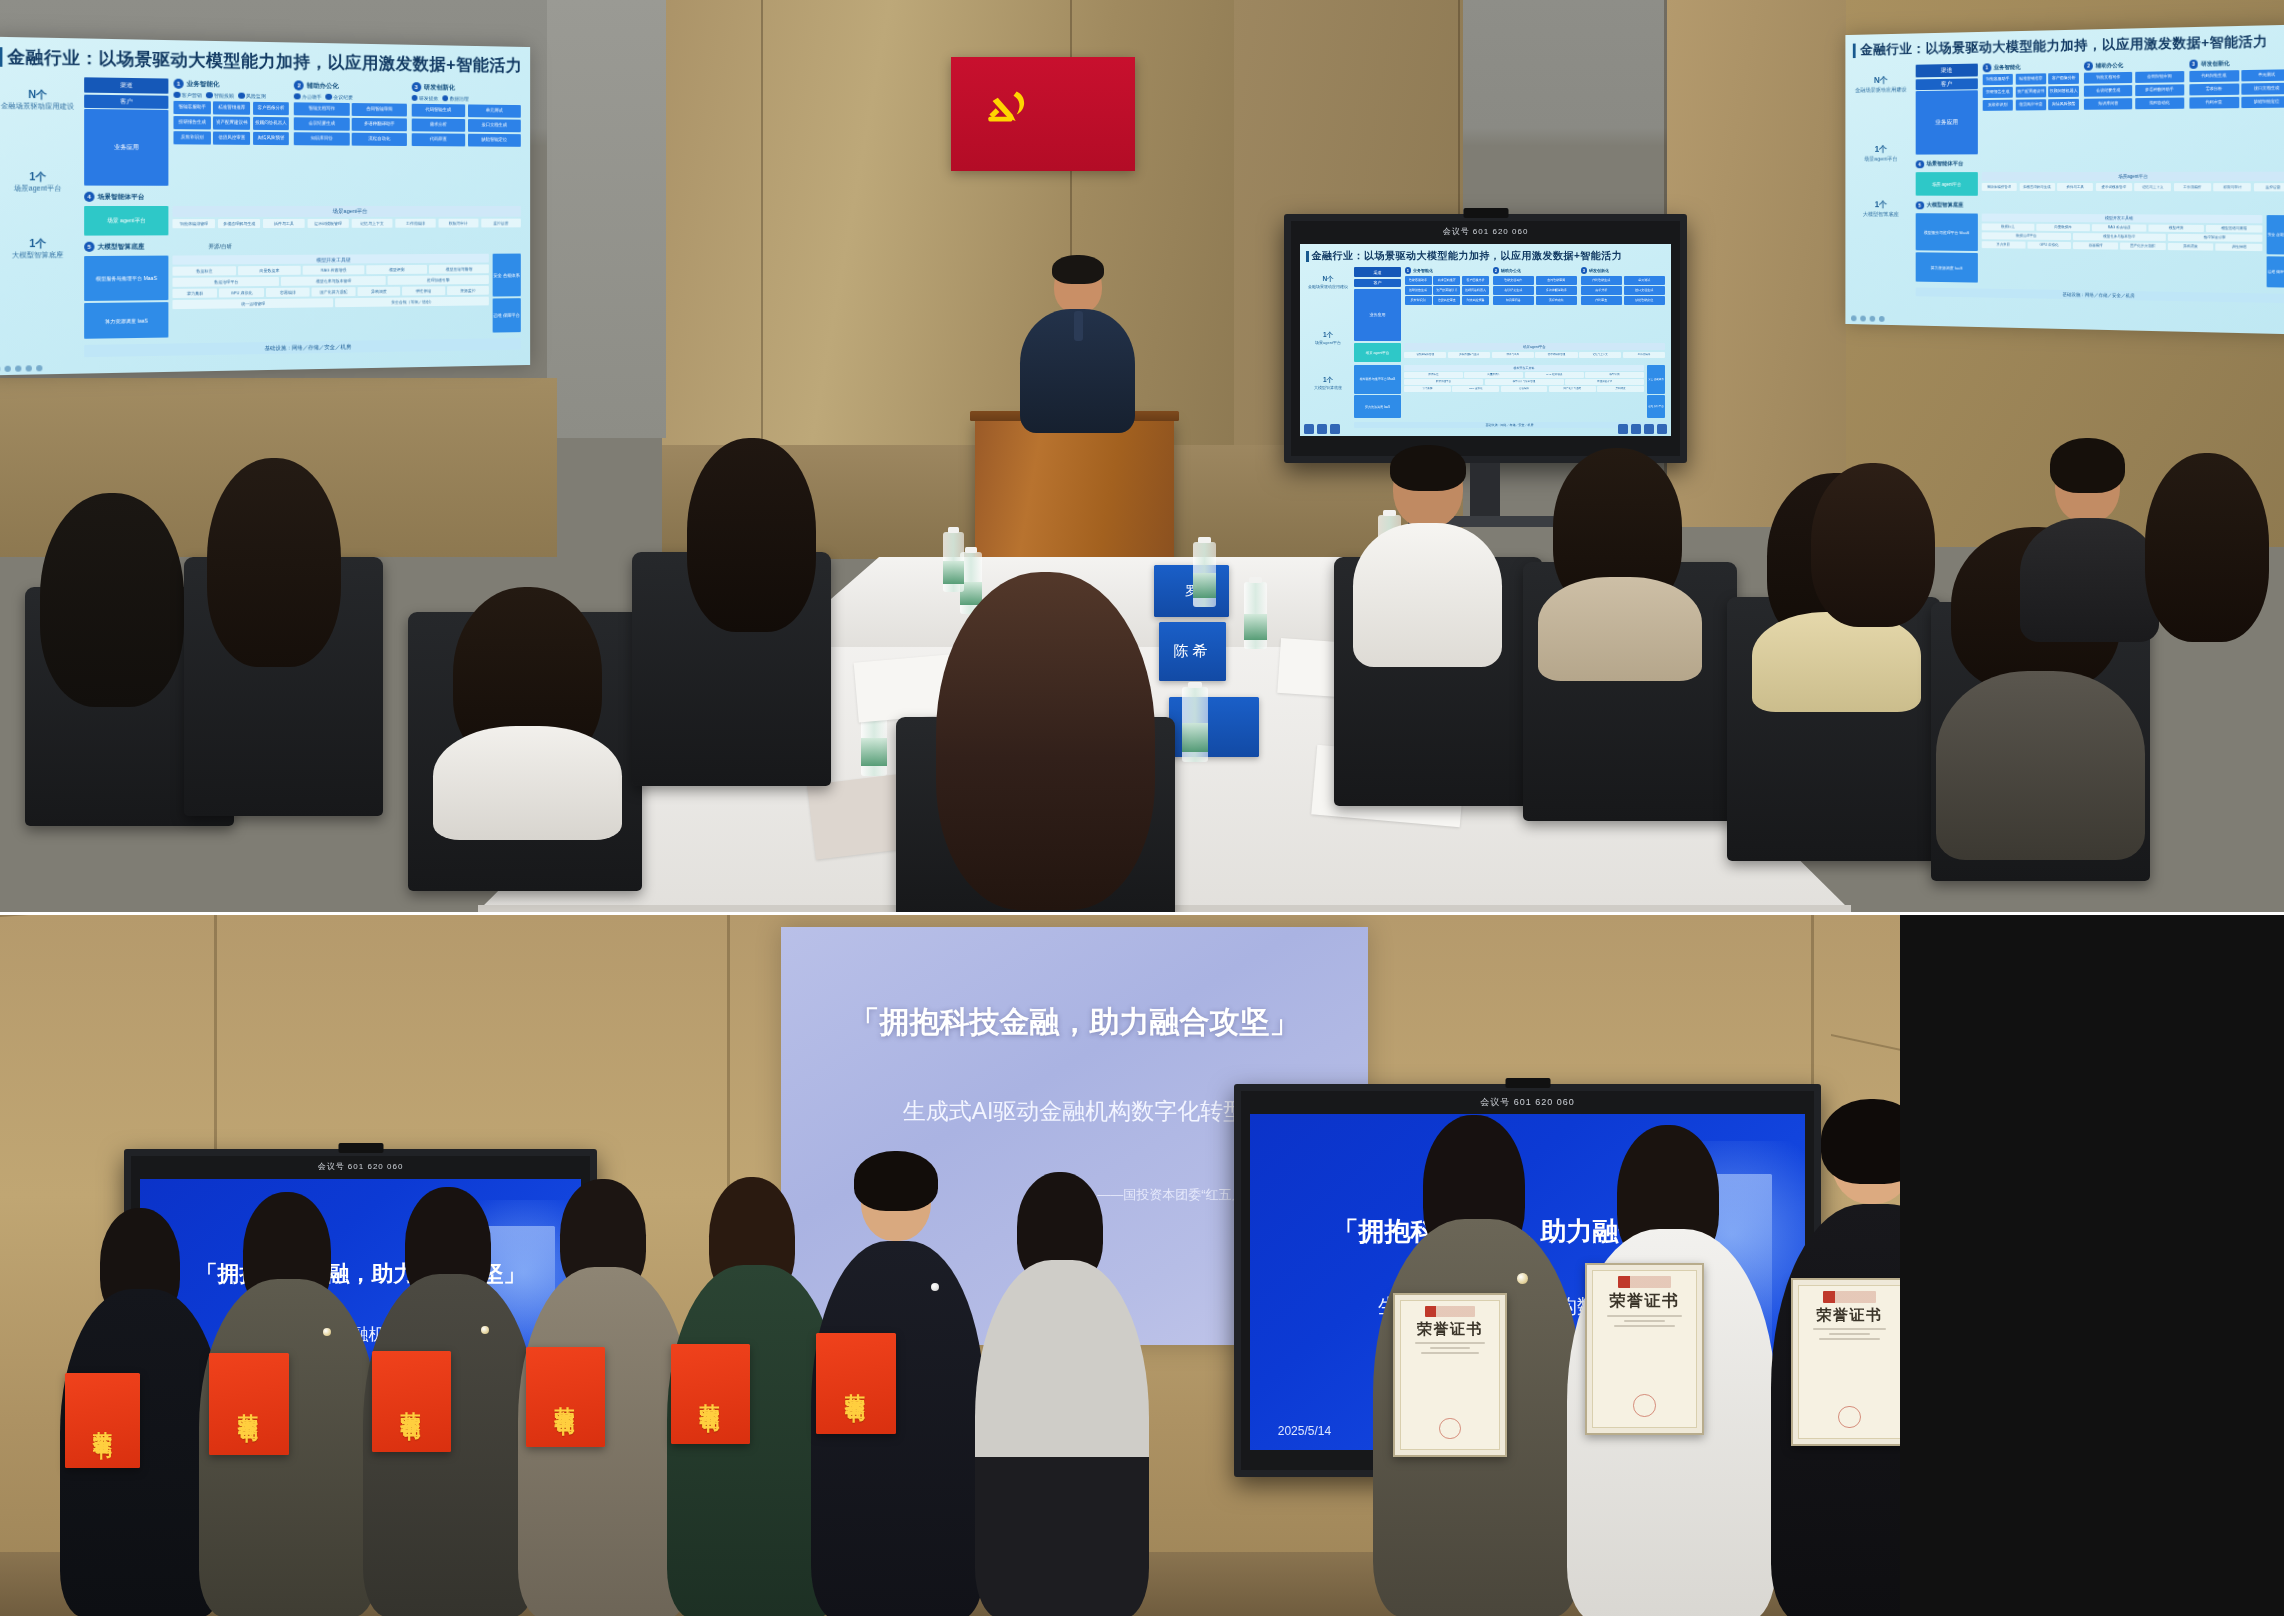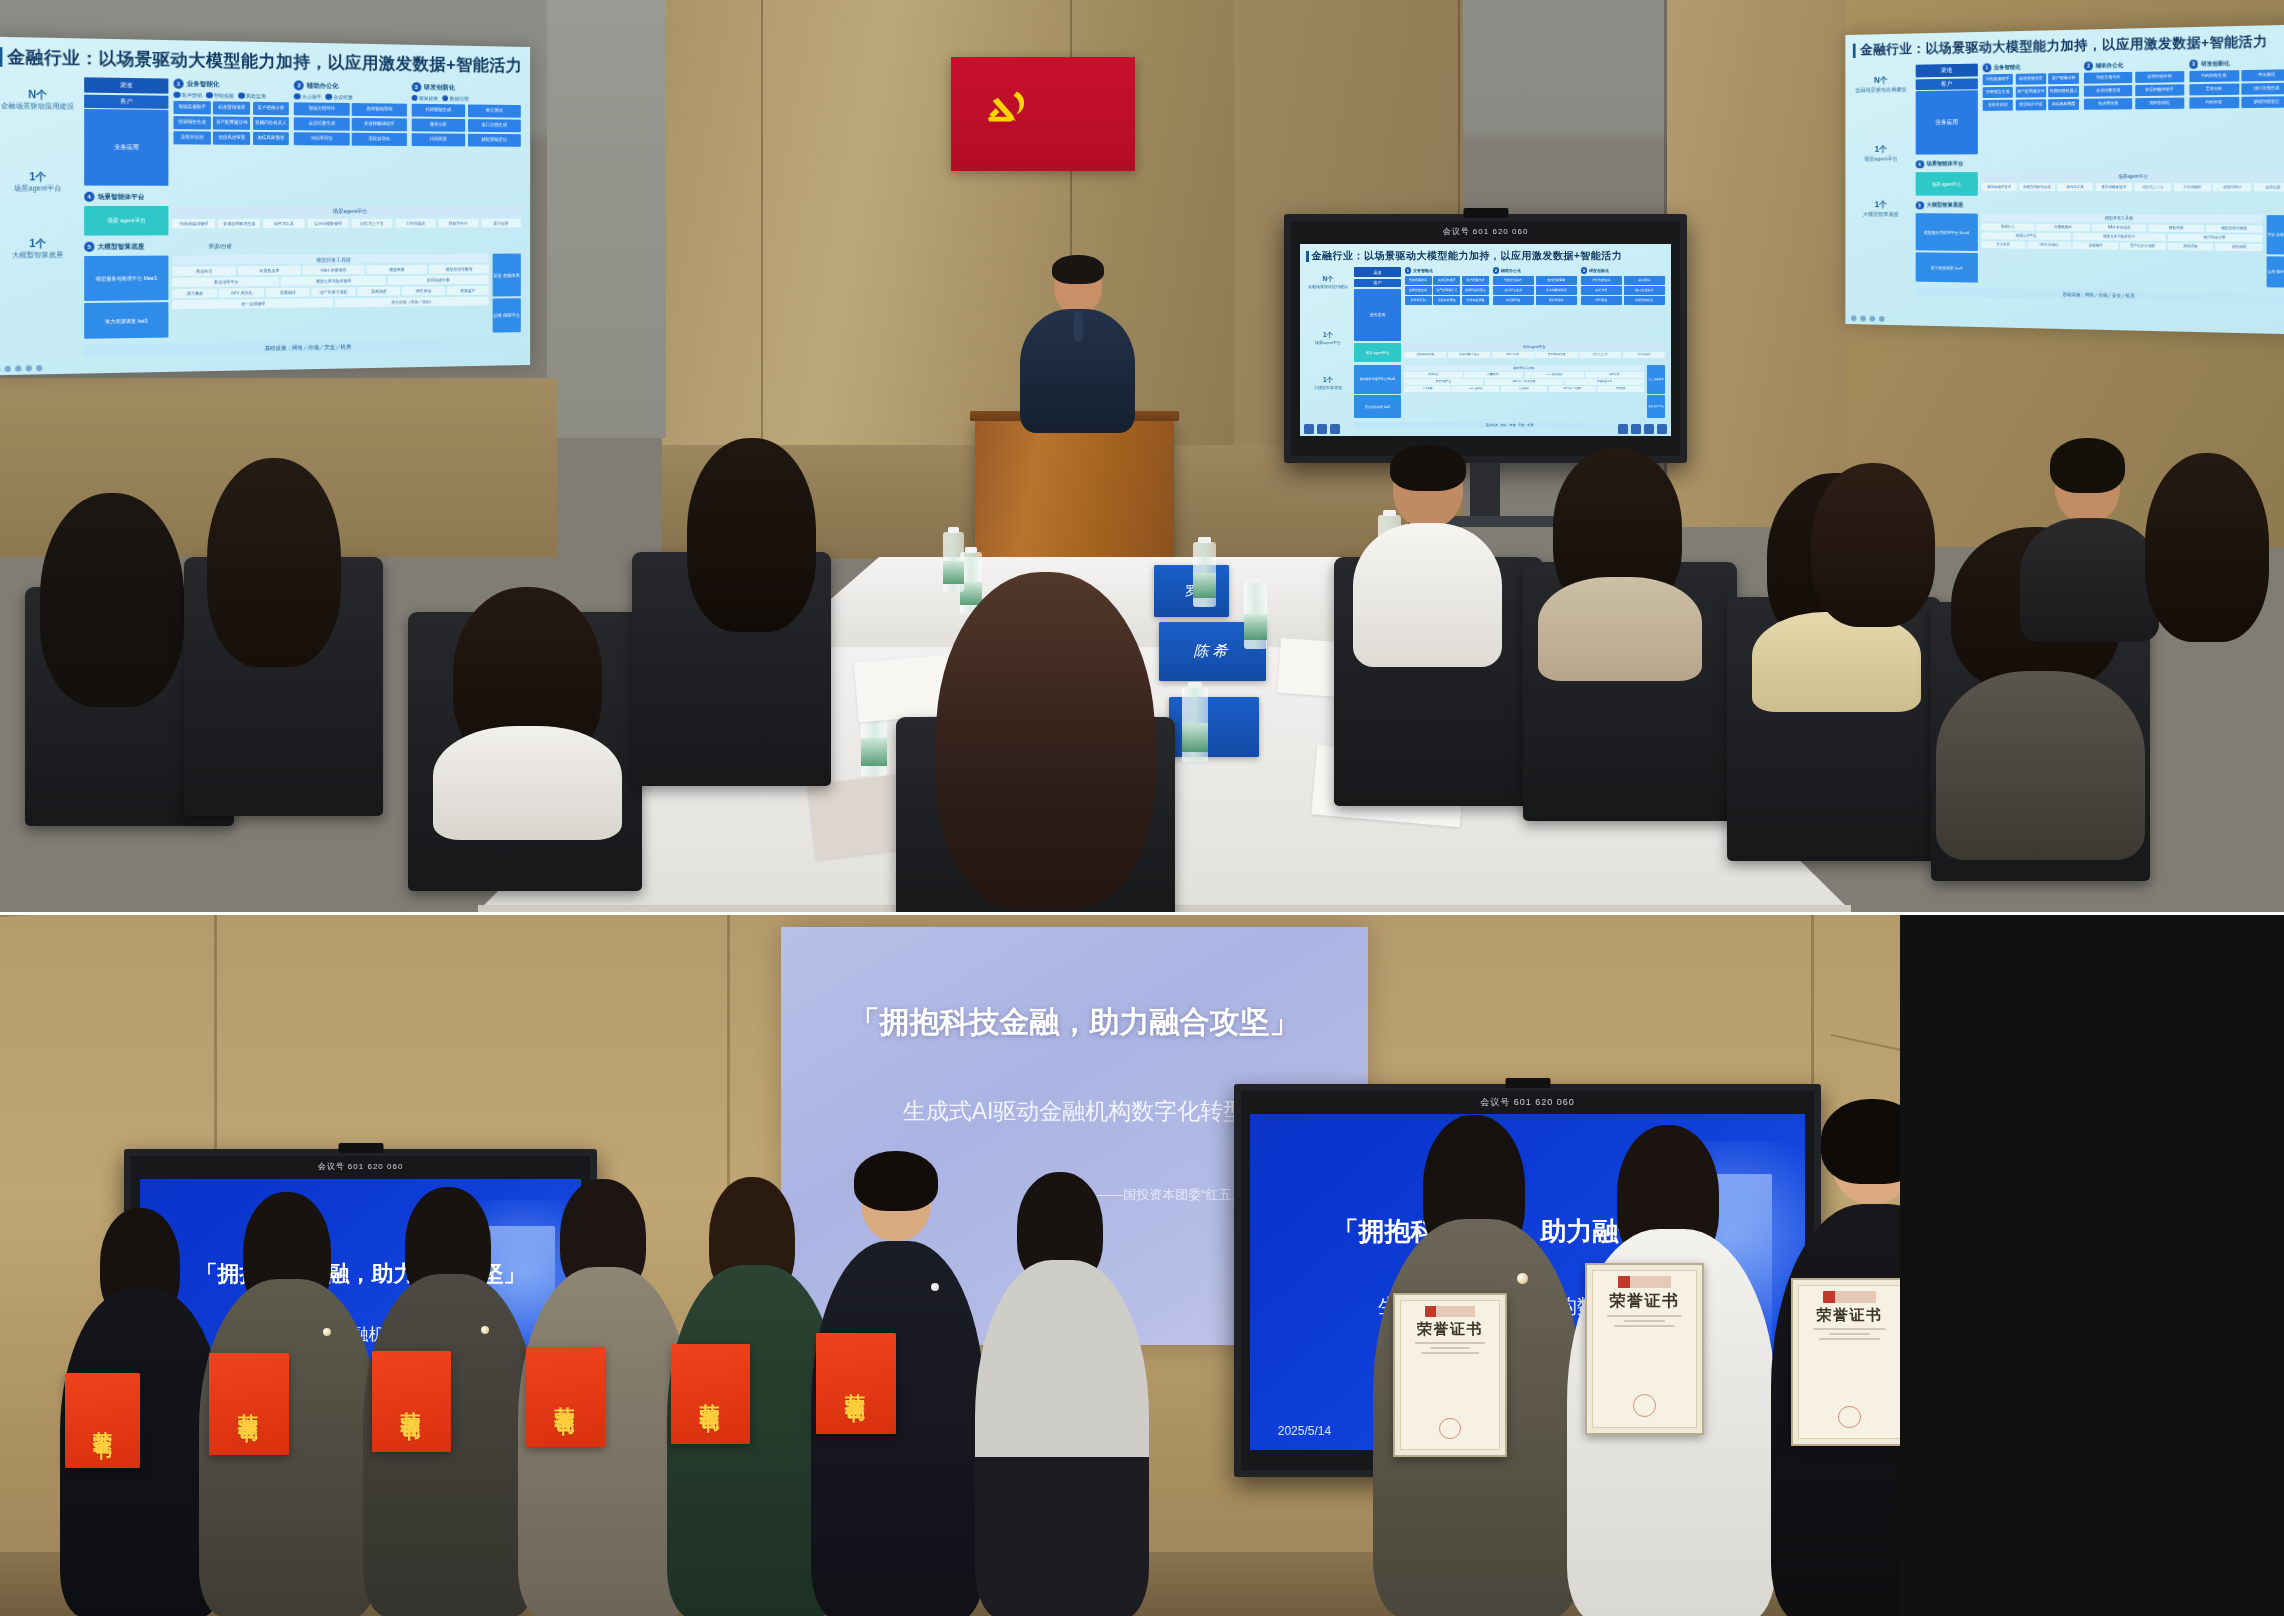--- a/index.html
+++ b/index.html
@@ -827,21 +827,21 @@
       <div class="hair-long" style="left:37px;top:-4px;width:52px;height:29px;background:#181512;"></div>
       <div class="body" style="left:5px;top:50px;width:115px;height:124px;background:linear-gradient(180deg,#23324a,#16202f);"></div>
       <div style="position:absolute;left:59px;top:52px;width:9px;height:30px;background:#2b3b56;border-radius:3px;"></div>
     </div>
 
     <div class="table-top" style="left:478px;top:612px;width:1373px;height:299px;clip-path:polygon(22% 0%,78% 0%,100% 100%,0% 100%);"></div>
     <div class="table-top" style="left:776px;top:557px;width:736px;height:90px;clip-path:polygon(14% 0%,86% 0%,100% 100%,0% 100%);"></div>
     <div class="table-edge" style="left:478px;top:905px;width:1373px;height:7px;"></div>
 
     <div class="placard" style="left:1154px;top:565px;width:75px;height:52px;font-size:13px;">罗</div>
-    <div class="placard" style="left:1159px;top:622px;width:107px;height:59px;font-size:15px;letter-spacing:4px;font-style:italic;">陈希</div>
+    <div class="placard" style="left:1159px;top:622px;width:67px;height:59px;font-size:15px;letter-spacing:4px;">陈希</div>
     <div class="placard" style="left:1169px;top:697px;width:90px;height:60px;background:linear-gradient(180deg,#1a5fc8,#124aa5);"></div>
 
     <div class="bottle" style="left:960px;top:552px;width:22px;height:62px;">
         <div class="bottle-body"></div>
         <div class="bottle-cap"></div>
         <div class="bottle-label"></div>
       </div>
     <div class="bottle" style="left:1193px;top:542px;width:23px;height:65px;">
         <div class="bottle-body"></div>
         <div class="bottle-cap"></div>

